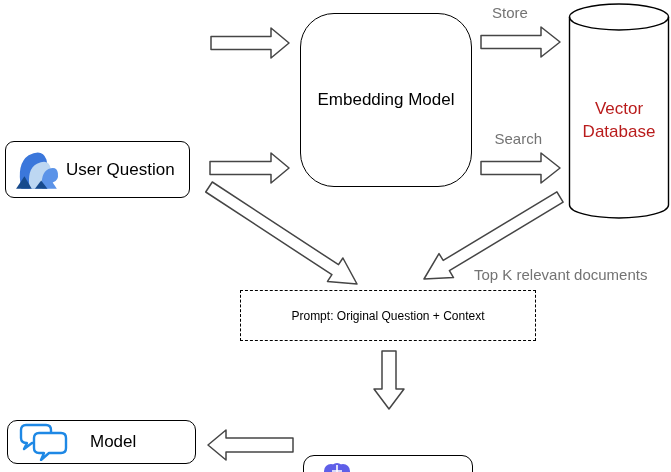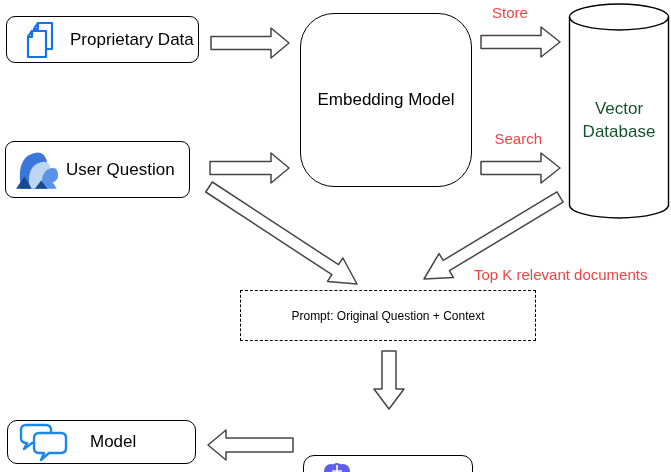--- a/index.html
+++ b/index.html
@@ -28,29 +28,29 @@
   #node-embedding{left:300px;top:13px;width:172px;height:174px;border-radius:34px;justify-content:center;}
   #node-prompt{
     left:240px;top:290px;width:296px;height:51px;
     border:1.2px dashed #000000;justify-content:center;
   }
   #node-prompt .label{font-size:12px;}
   #node-llm{left:303px;top:419px;width:170px;height:50px;border-radius:11px;padding-left:14px;gap:33px;margin-top:36px;}
   #node-answer{left:7px;top:420px;width:189px;height:44px;border-radius:10px;padding-left:10px;gap:20px;}
 
   .edge-label{
-    position:absolute;font-size:15px;color:#ef4444;white-space:nowrap;
+    position:absolute;font-size:15px;color:#737373;white-space:nowrap;
   }
   #label-store{left:480px;top:4px;width:60px;text-align:center;}
   #label-search{left:478px;top:130px;width:64px;text-align:right;}
   #label-topk{left:474px;top:256px;margin-top:10px;}
 
   #label-vectordb{
     position:absolute;left:569px;top:98px;width:100px;
-    text-align:center;font-size:17px;line-height:1.35;color:#14532d;
+    text-align:center;font-size:17px;line-height:1.35;color:#b91c1c;
     white-space:pre-line;
   }
 </style>
 </head>
 <body>
 
 <div class="canvas">
 
   <svg class="layer" viewBox="0 0 671 472">
     <g fill="#ffffff" stroke="#454545" stroke-width="1.5" stroke-linejoin="round">
@@ -63,33 +63,20 @@
       <polygon points="382,351 382,389 374,389 389,409 404,389 396,389 396,351"></polygon>
       <polygon points="293,438 226,438 226,430 208,445 226,460 226,452 293,452"></polygon>
     </g>
 
     <g>
       <path d="M569.5,17 a49.5,13 0 0,1 99,0 V205 a49.5,13 0 0,1 -99,0 Z" fill="#ffffff" stroke="#000000" stroke-width="1.4"></path>
       <path d="M569.5,17 a49.5,13 0 0,0 99,0" fill="none" stroke="#000000" stroke-width="1.4"></path>
     </g>
   </svg>
 
-  <div class="node rounded" id="node-proprietary">
-    <span class="icon">
-      <svg width="32" height="38" viewBox="0 0 32 38">
-        <g fill="#ffffff" stroke="#1673E6" stroke-width="2.2" stroke-linejoin="round">
-          <path d="M14 2 H28 V28 H10 V8 Z"></path>
-          <path d="M14 2 V8 H10 Z"></path>
-          <path d="M8 10 H22 V36 H4 V16 Z"></path>
-          <path d="M8 10 V16 H4 Z"></path>
-        </g>
-      </svg>
-    </span>
-    <span class="label">Proprietary Data</span>
-  </div>
 
   <div class="node" id="node-embedding">
     <span class="label">Embedding Model</span>
   </div>
 
   <div class="node rounded" id="node-userq">
     <span class="icon">
       <svg width="46" height="46" viewBox="0 0 44 44">
         <rect x="0" y="0" width="44" height="44" fill="#ffffff"></rect>
         <path fill="#3B77DB" d="M7 40 Q2 16 14 8 Q27 1 31 12 Q34 20 26 26 L31 40 Z"></path>

